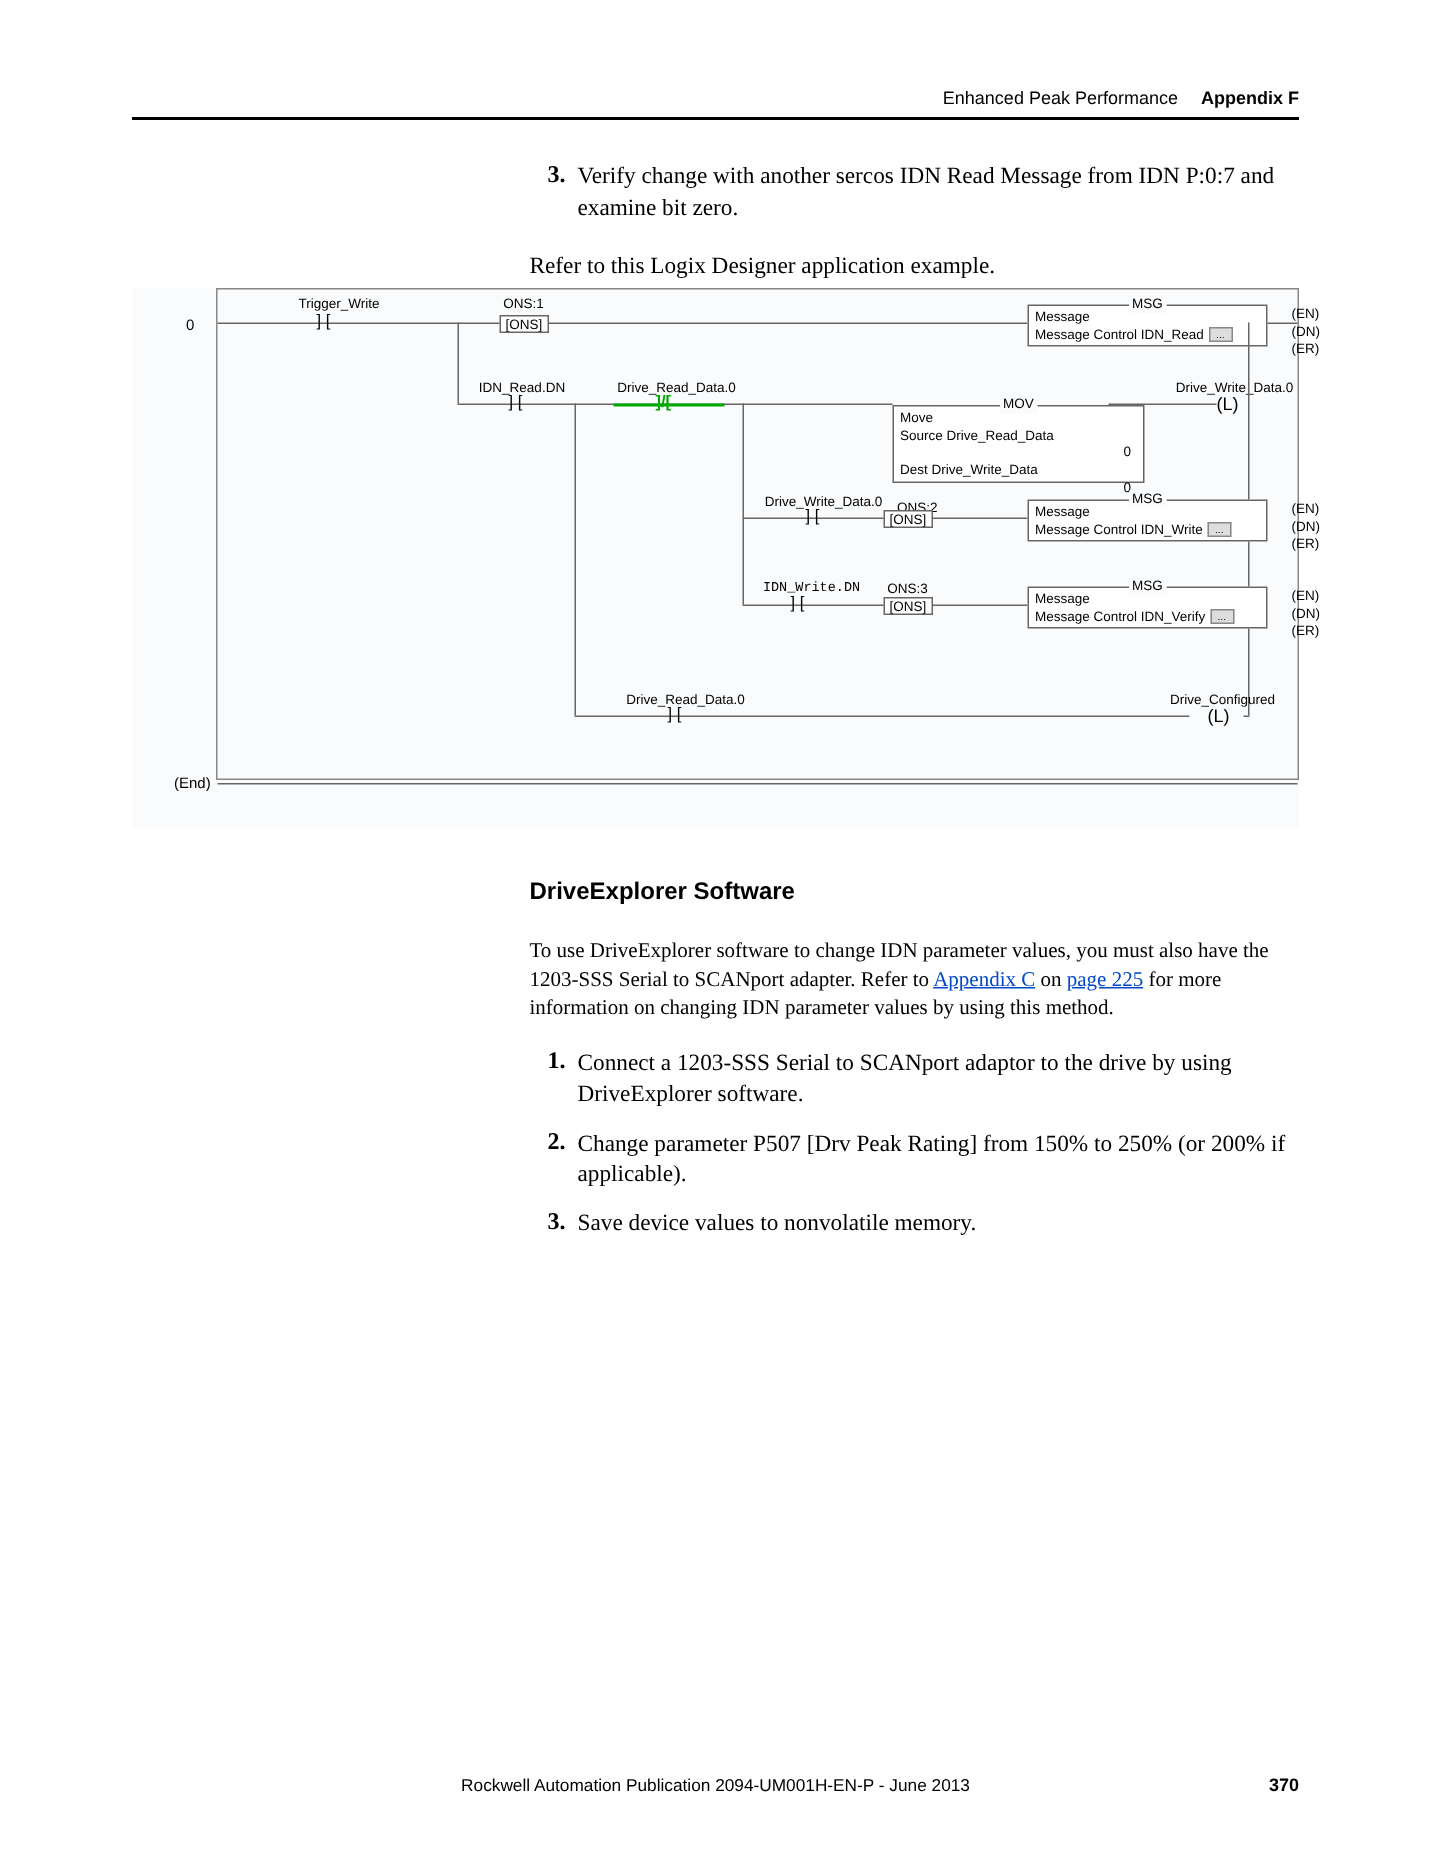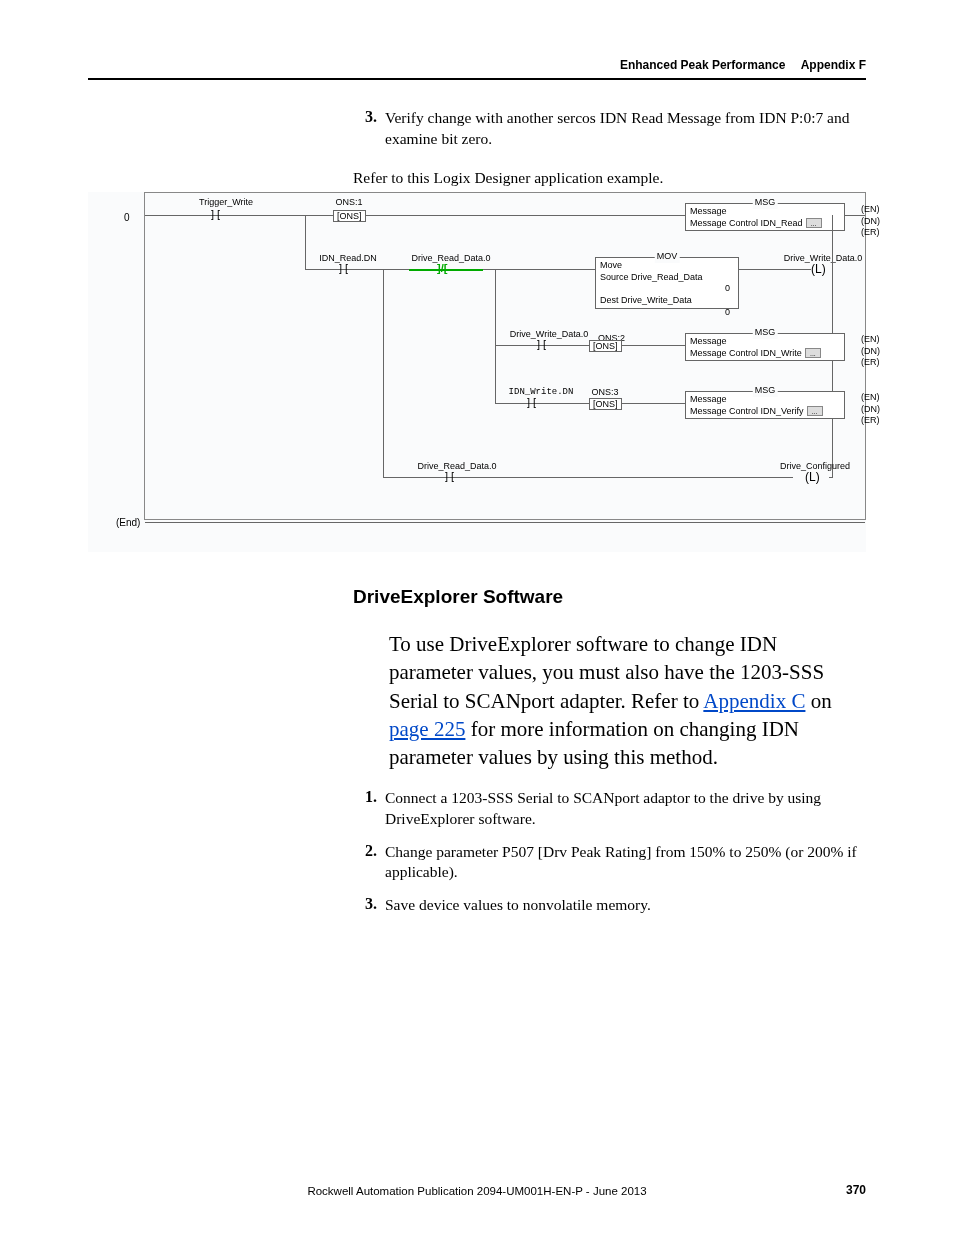--- a/index.html
+++ b/index.html
@@ -11,21 +11,21 @@
     color: #000;
     position: relative;
   }
   .header {
     position: absolute;
     top: 58px;
     right: 88px;
     font-family: Arial, Helvetica, sans-serif;
     font-size: 12px;
   }
-  .header .section-title { font-weight: 700; }
+  .header .section-title { font-weight: 400; }
   .header .appendix { font-weight: 700; margin-left: 12px; }
   .header-rule {
     position: absolute;
     top: 78px;
     left: 88px;
     right: 88px;
     height: 2px;
     background: #000;
   }
   .content {
@@ -91,24 +91,24 @@
 
   .section-2 {
     position: absolute;
     top: 586px;
     left: 353px;
     right: 88px;
   }
   .h2 {
     font-family: Arial, Helvetica, sans-serif;
     font-weight: 700;
-    font-size: 19px;
+    font-size: 16px;
     margin-bottom: 22px;
   }
-  .para { font-size: 21px; line-height: 1.35; margin-bottom: 16px; margin-left: 36px; }
+  .para { font-size: 14px; line-height: 1.35; margin-bottom: 16px; }
   .link { color: #0048c8; text-decoration: underline; }
   .ol { margin-top: 6px; }
   .ol .step-item { margin-bottom: 12px; }
 
   .footer {
     position: absolute;
     bottom: 38px;
     left: 88px;
     right: 88px;
     font-family: Arial, Helvetica, sans-serif;
@@ -169,21 +169,21 @@
     <div class="vline" style="left:160px; top:22px; height:54px;"></div>
     <div class="rung-line" style="left:160px; top:76px; width:290px;"></div>
 
     <div class="tag" style="left:168px; top:60px; width:70px;">IDN_Read.DN</div>
     <div class="contact" style="left:194px; top:69px;">] [</div>
 
     <div class="tag" style="left:258px; top:60px; width:96px;">Drive_Read_Data.0</div>
     <div class="contact green-contact" style="left:292px; top:69px; font-weight:bold;">]/[</div>
     <div class="rung-line" style="left:264px; top:76px; width:74px; height:2px; background:#0a0;"></div>
 
-    <div class="instr-box" style="left:450px; top:64px; width:144px; height:52px;">
+    <div class="instr-box" style="left:450px; top:77px; width:168px; height:52px;">
       <div class="instr-title">MOV</div>
       <div>Move</div>
       <div><span>Source  Drive_Read_Data</span></div>
       <div style="text-align:right; padding-right:4px;">0</div>
       <div><span>Dest     Drive_Write_Data</span></div>
       <div style="text-align:right; padding-right:4px;">0</div>
     </div>
 
     <div class="tag" style="left:628px; top:60px; width:100px;">Drive_Write_Data.0</div>
     <div class="coil" style="left:666px; top:69px;">(L)</div>

